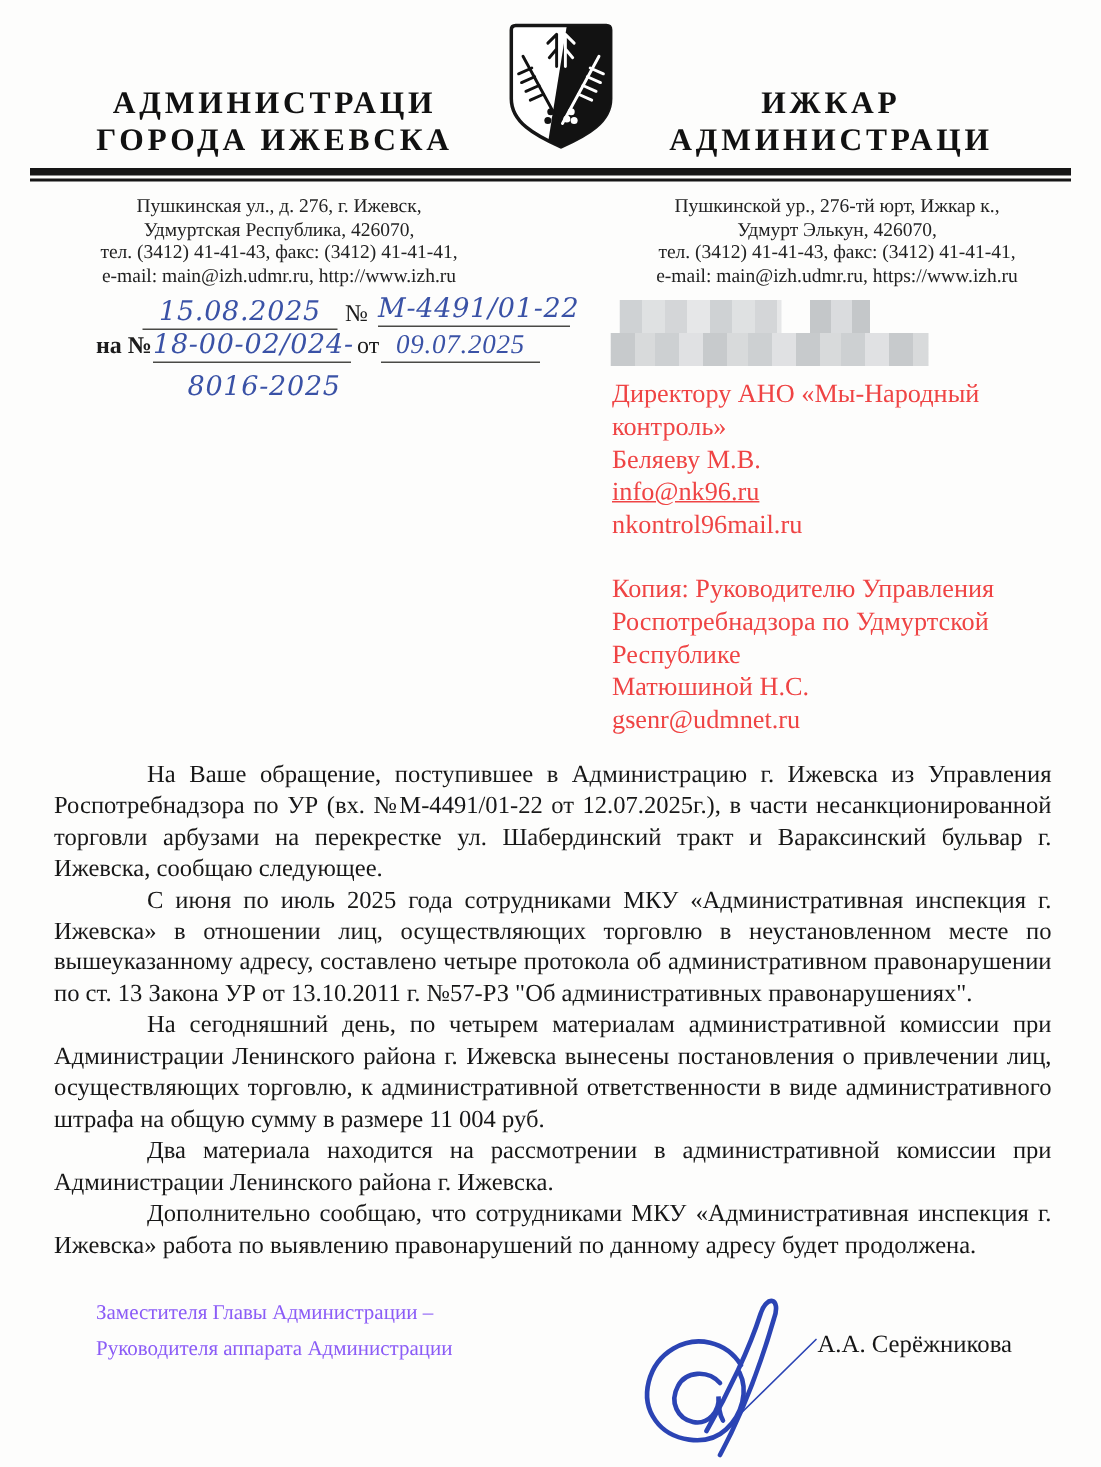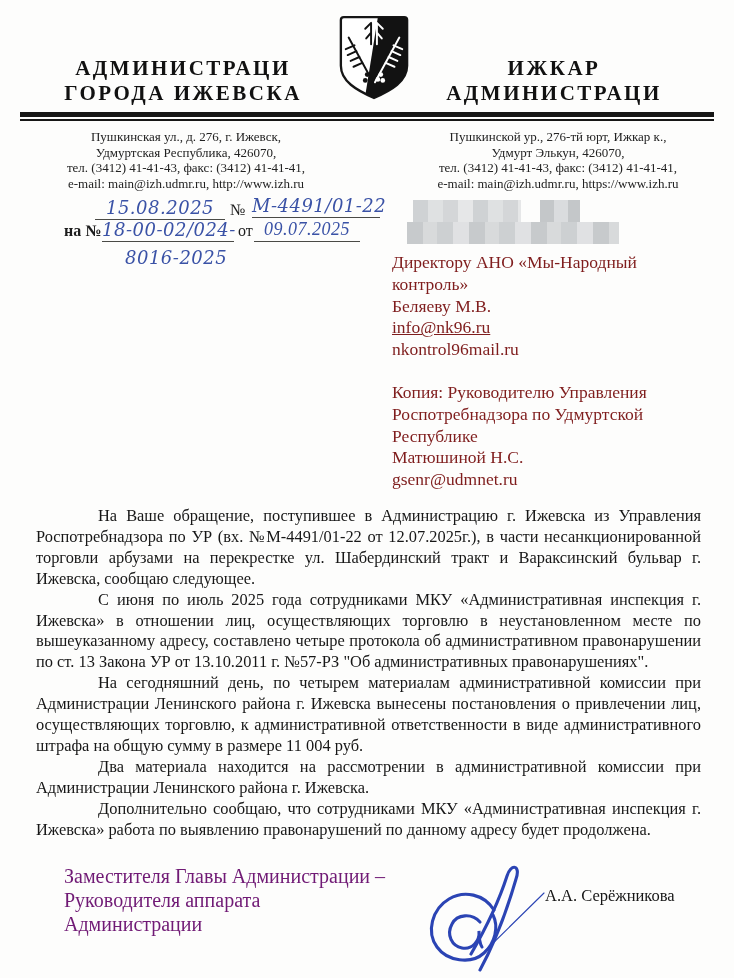--- a/index.html
+++ b/index.html
@@ -38,31 +38,31 @@
   .hw-free{position:absolute;}
   
   .redact{position:absolute;}
   .redact.r1{left:413px;top:200px;width:108px;height:22px;
     background:repeating-linear-gradient(90deg,#cfd2d4 0 15px,#dfe1e2 15px 30px,#d4d6d8 30px 45px,#e6e7e8 45px 60px);}
   .redact.r1b{left:540px;top:200px;width:40px;height:22px;
     background:repeating-linear-gradient(90deg,#c4c7c9 0 14px,#dadcde 14px 28px);}
   .redact.r2{left:407px;top:222px;width:212px;height:22px;
     background:repeating-linear-gradient(90deg,#c7cacc 0 16px,#d8dadb 16px 30px,#cdd0d2 30px 46px,#e0e1e3 46px 62px);}
   
-  .recipient{position:absolute;left:392px;top:252px;width:300px;
-    font-size:17.5px;line-height:21.8px;color:#7f1d1d;}
+  .recipient{position:absolute;left:408px;top:252px;width:300px;
+    font-size:17.5px;line-height:21.8px;color:#ef4444;}
   .recipient .gap{height:21px;}
   .u{text-decoration:underline;}
   
   .body-text{position:absolute;left:36px;top:506px;width:665px;
     font-size:16.4px;line-height:20.9px;text-align:justify;color:#171717;}
   .body-text p{margin:0;text-indent:62px;}
   
   .signoff{position:absolute;left:64px;top:864px;width:330px;
-    font-size:20px;line-height:24px;color:#701a75;}
+    font-size:14px;line-height:24px;color:#8b5cf6;}
   .signer-name{position:absolute;left:545px;top:886px;font-size:16.5px;color:#161616;}
   .signature{position:absolute;left:408px;top:856px;width:140px;height:118px;
     color:var(--signature-blue);}
 </style>
 </head>
 <body>
 
 <div class="page">
 
   <div class="hdr hdr-left">

